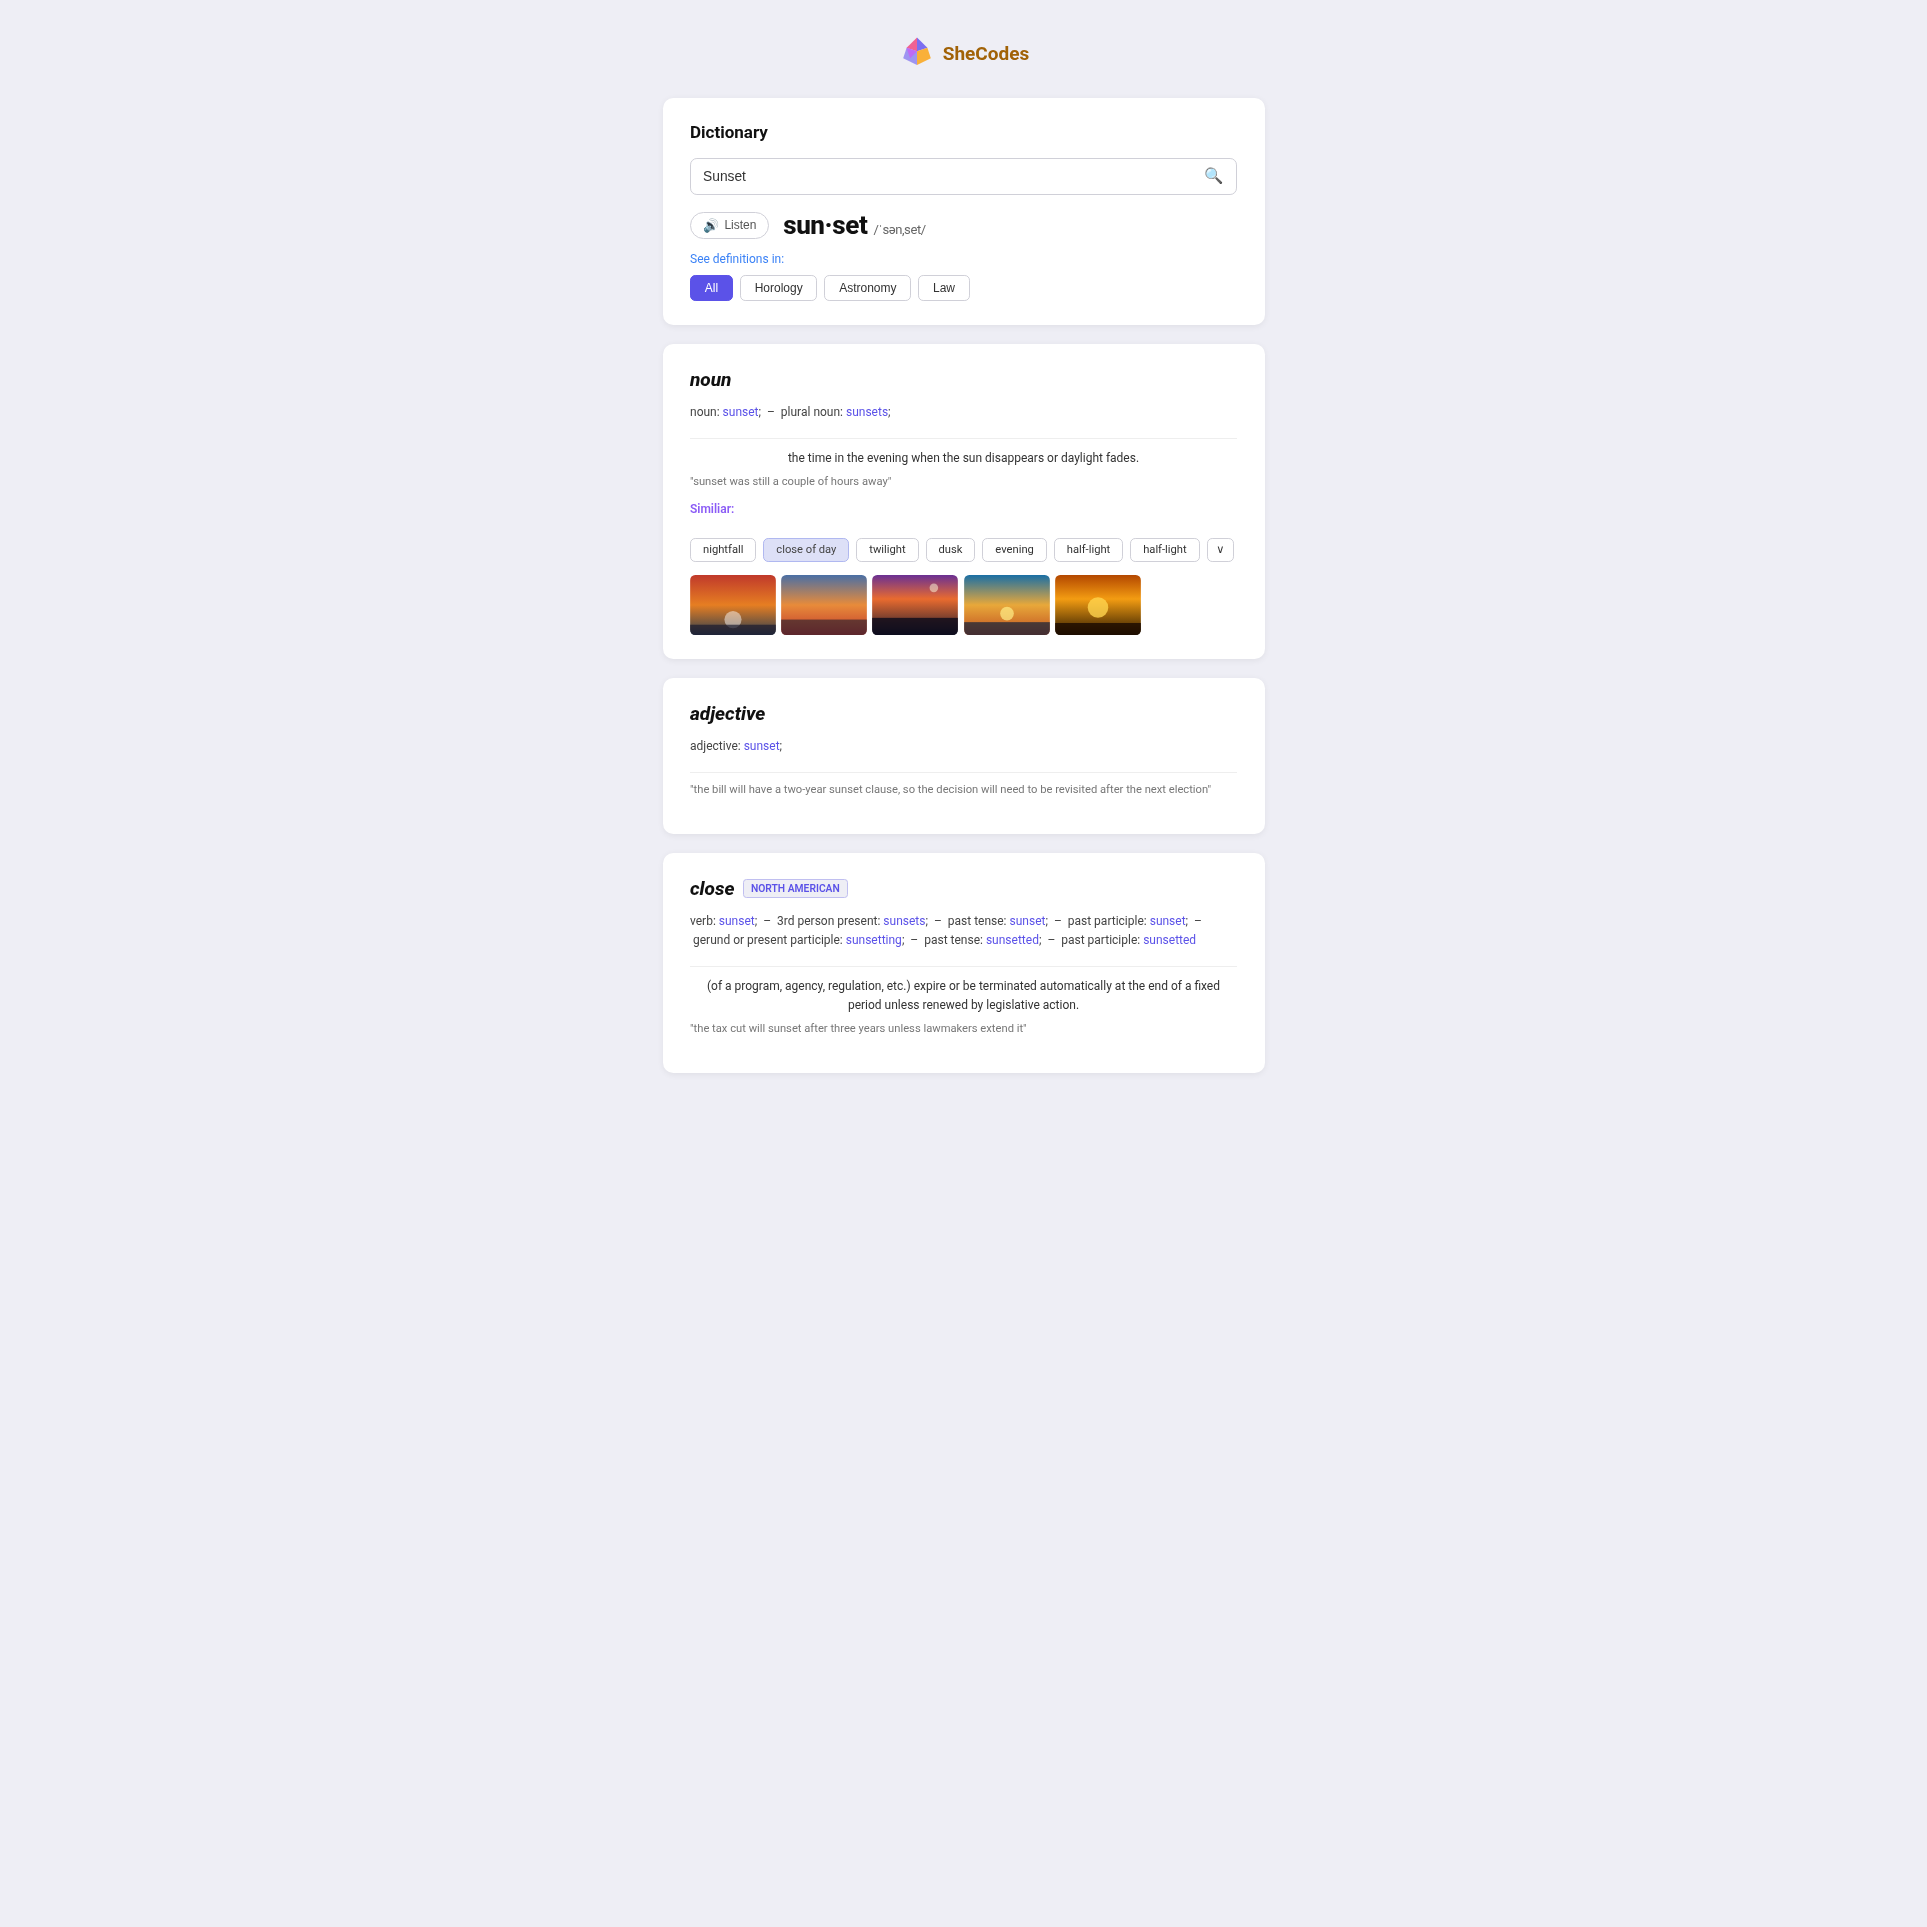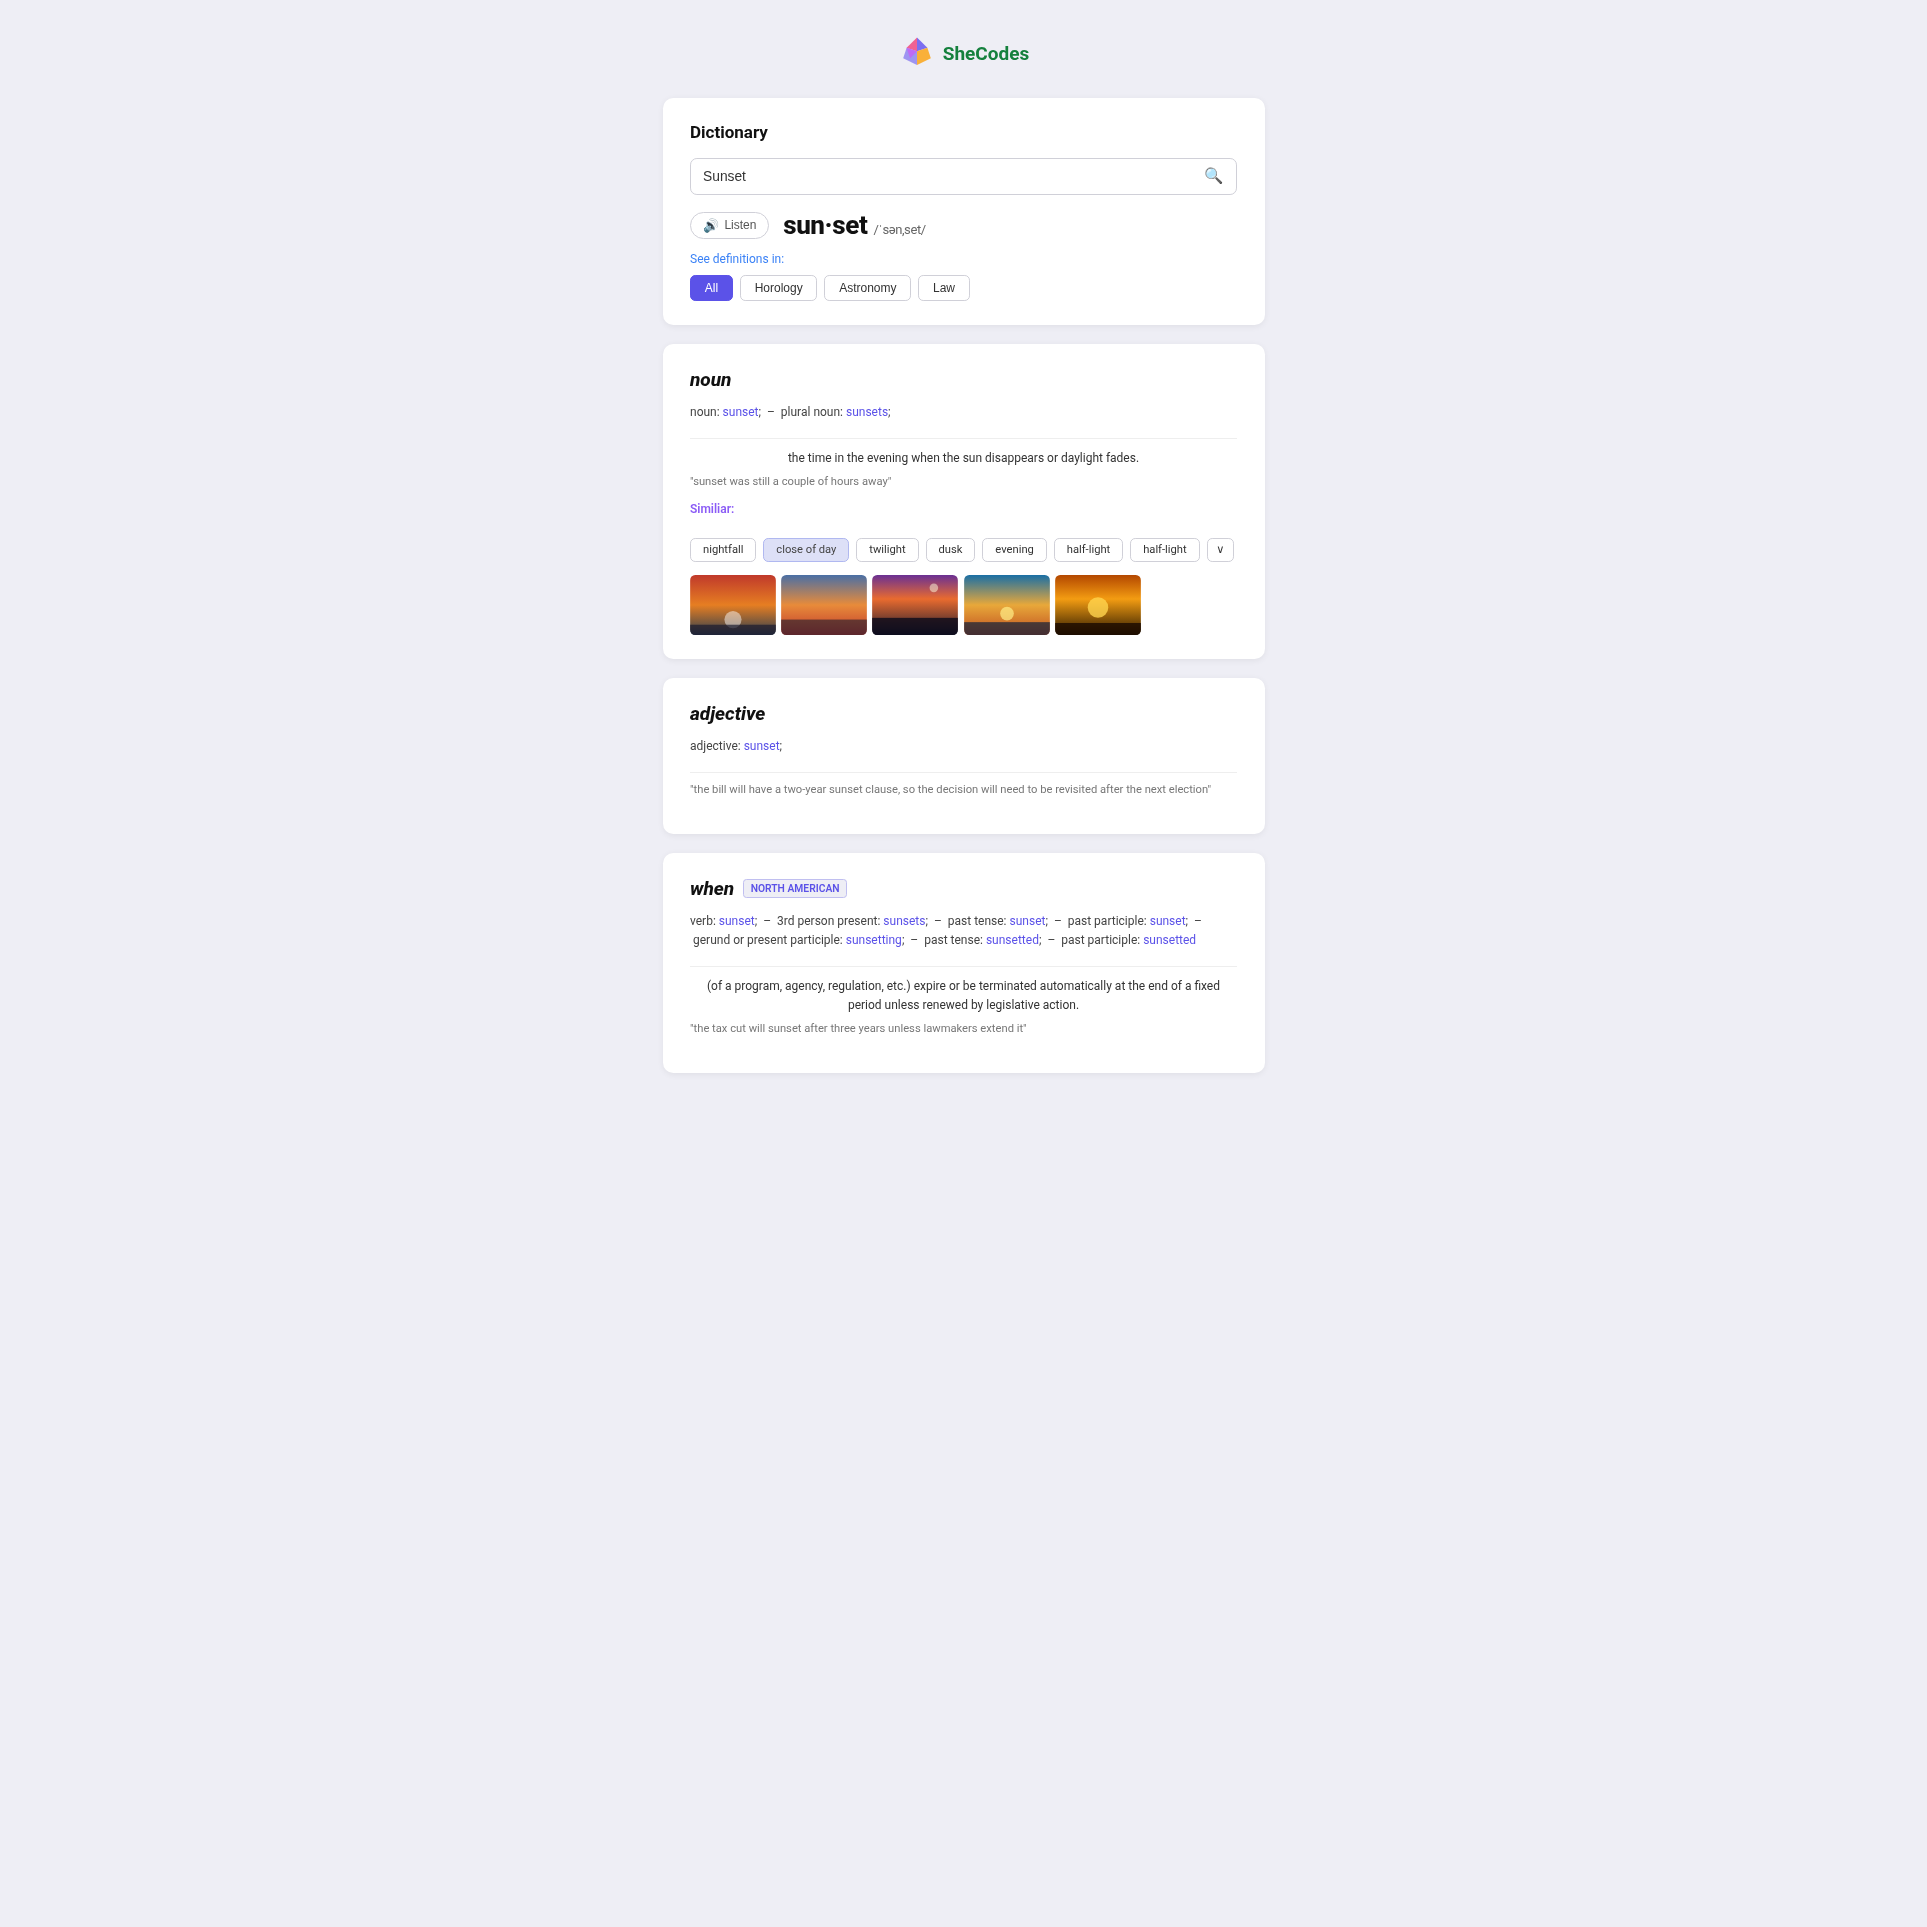--- a/index.html
+++ b/index.html
@@ -16,21 +16,21 @@
       margin-bottom: 26px;
       gap: 6.9px;
     }
     .logo-icon {
       width: 38px;
       height: 38px;
     }
     .brand-name {
       font-size: 19px;
       font-weight: 700;
-      color: #15803d;
+      color: #a16207;
     }
     .container {
       max-width: 602px;
       margin: 0 auto;
       display: flex;
       flex-direction: column;
       gap: 19px;
     }
     .card {
       background: #fff;
@@ -352,21 +352,21 @@
     <div class="part-of-speech">adjective</div>
     <div class="forms-line">
       adjective: <a class="link-text">sunset</a>;
     </div>
     <div class="divider"></div>
     <div class="example-text">"the bill will have a two-year sunset clause, so the decision will need to be revisited after the next election"</div>
   </div>
 
   <div class="card">
     <div style="display:flex; align-items:center; margin-bottom:12px;">
-      <span class="part-of-speech" style="margin-bottom:0;">when</span>
+      <span class="part-of-speech" style="margin-bottom:0;">close</span>
       <span class="verb-badge">NORTH AMERICAN</span>
     </div>
     <div class="forms-line">
       verb: <a class="link-text">sunset</a>;&nbsp; – &nbsp;3rd person present: <a class="link-text">sunsets</a>;&nbsp; – &nbsp;past tense: <a class="link-text">sunset</a>;&nbsp; – &nbsp;past participle: <a class="link-text">sunset</a>;&nbsp; – &nbsp;gerund or present participle: <a class="link-text">sunsetting</a>;&nbsp; – &nbsp;past tense: <a class="link-text">sunsetted</a>;&nbsp; – &nbsp;past participle: <a class="link-text">sunsetted</a>
     </div>
     <div class="divider"></div>
     <div class="definition-text">(of a program, agency, regulation, etc.) expire or be terminated automatically at the end of a fixed period unless renewed by legislative action.</div>
     <div class="example-text">"the tax cut will sunset after three years unless lawmakers extend it"</div>
   </div>
 

